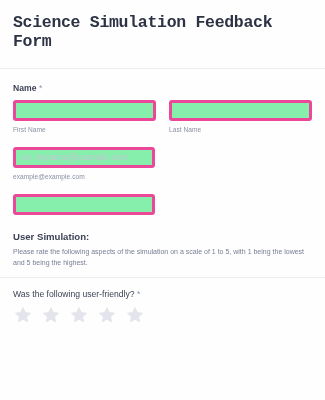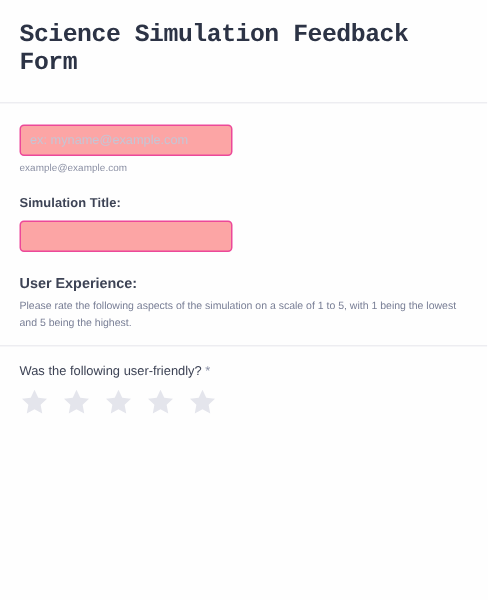--- a/index.html
+++ b/index.html
@@ -73,22 +73,22 @@
   }
   .req {
     color: #8d93a8;
     font-weight: normal;
     font-size: 8.6px;
   }
 
   .text-input {
     box-sizing: border-box;
     height: 21px;
-    background: #fca5a5;
-    border: 1px solid #ec4899;
+    background: #86efac;
+    border: 3px solid #ec4899;
     border-radius: 3px;
     font-family: "Liberation Sans", sans-serif;
     font-size: 8.5px;
     color: #3d4355;
     padding: 0 6px;
     outline: none;
     display: block;
     width: 100%;
   }
   .text-input::placeholder {
@@ -162,39 +162,52 @@
 <div class="form-page">
 
   <div class="form-header">
     <div class="form-title">Science Simulation Feedback Form</div>
   </div>
 
   <div class="divider"></div>
 
   <div class="form-body">
 
+    <div class="field-block">
+      <div class="field-label">
+        <span>Name</span>
+        <span class="req">*</span>
+      </div>
+      <div class="name-row">
+        <div class="name-col">
+          <input class="text-input" type="text" placeholder="" style="">
+          <div class="sub-label">First Name</div>
+        </div>
+        <div class="name-col">
+          <input class="text-input" type="text" placeholder="" style="">
+          <div class="sub-label">Last Name</div>
+        </div>
+      </div>
+    </div>
 
     <div class="field-block">
       <div class="email-col">
         <input class="text-input" type="email" placeholder="ex: myname@example.com" style="">
         <div class="sub-label">example@example.com</div>
       </div>
     </div>
 
     <div class="field-block">
-      <div class="field-label">
-        <span>Simulation Title:</span>
-      </div>
       <div class="title-col">
         <input class="text-input" type="text" placeholder="" style="">
       </div>
     </div>
 
     <div class="section-block">
-      <div class="section-title">User Experience:</div>
+      <div class="section-title">User Simulation:</div>
       <div class="section-desc">Please rate the following aspects of the simulation on a scale of 1 to 5, with 1 being the lowest and 5 being the highest.</div>
     </div>
 
   </div>
 
   <div class="divider"></div>
 
   <div class="form-body">
     <div class="rating-block">
       <div class="rating-label">

